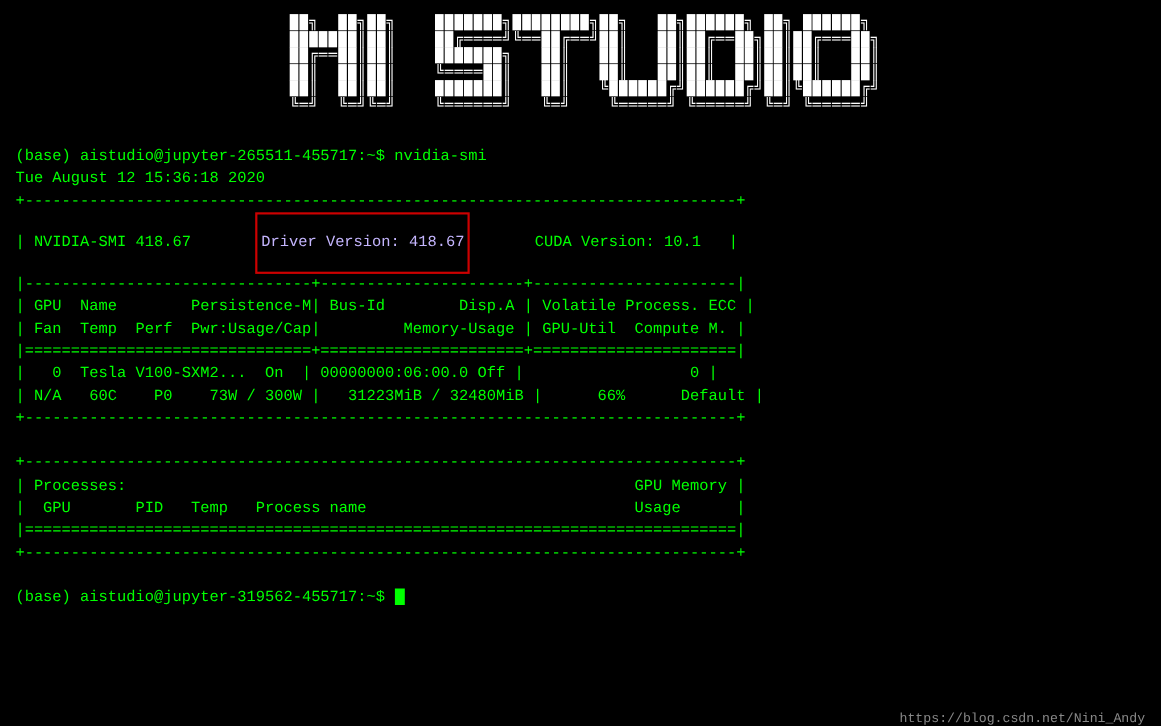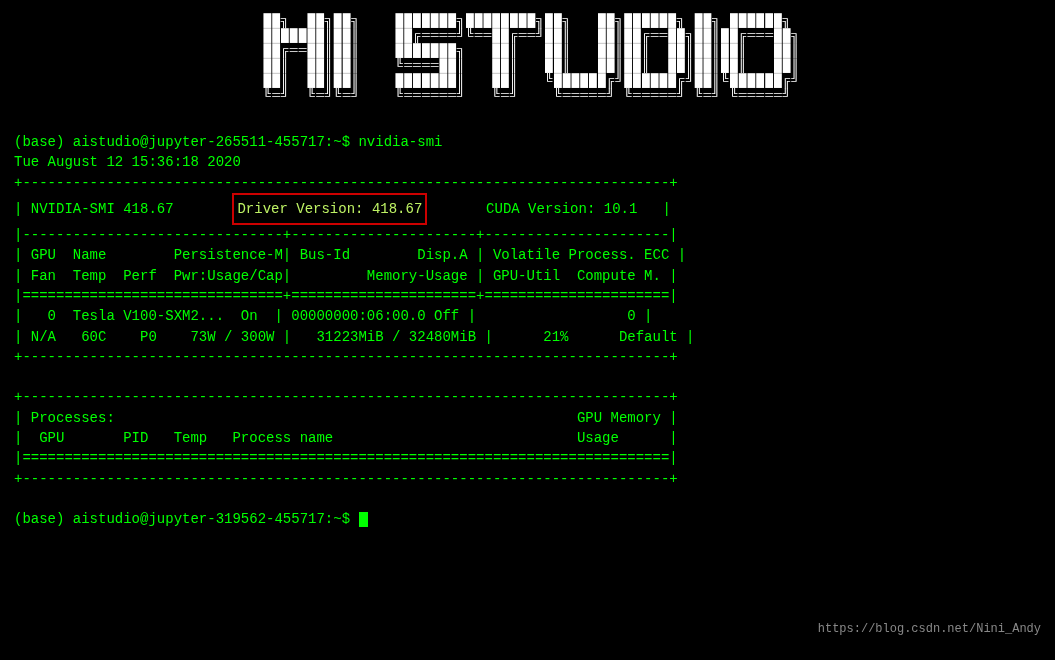--- a/index.html
+++ b/index.html
@@ -51,28 +51,28 @@
       color: #00ff00;
       font-family: Liberation Mono, monospace;
     }
 
     .date-line {
       color: #00ff00;
     }
 
     .driver-highlight {
       border: 2px solid #cc0000;
-      color: #bef264;
+      color: #c4b5fd;
       display: inline-block;
-      padding: 4px 3px;
+      padding: 16px 3px;
     }
 
     .bottom-link {
       position: absolute;
-      bottom: 24px;
+      bottom: 0;
       right: 14px;
       color: #888888;
       font-size: 12px;
     }
 
     .cursor {
       display: inline-block;
       width: 9px;
       height: 15px;
       background: #00ff00;
@@ -97,21 +97,21 @@
   <div class="terminal-content">
 <span class="cmd-line">(base) aistudio@jupyter-265511-455717:~$ nvidia-smi</span>
 <span class="date-line">Tue August 12 15:36:18 2020</span>
 <span>+-----------------------------------------------------------------------------+</span>
 <span>| NVIDIA-SMI <span>418.67</span>       <span class="driver-highlight">Driver Version: <span>418.67</span></span>       CUDA Version: <span>10.1</span>   |</span>
 <span>|-------------------------------+----------------------+----------------------|</span>
 <span>| GPU  Name        Persistence-M| Bus-Id        Disp.A | Volatile Process. ECC |</span>
 <span>| Fan  Temp  Perf  Pwr:Usage/Cap|         Memory-Usage | GPU-Util  Compute M. |</span>
 <span>|===============================+======================+======================|</span>
 <span>|   0  Tesla V100-SXM2...  On  | 00000000:06:00.0 Off |                  0 |</span>
-<span>| N/A   60C    P0    73W / 300W |   31223MiB / 32480MiB |      21%      Default |</span>
+<span>| N/A   60C    P0    73W / 300W |   31223MiB / 32480MiB |      66%      Default |</span>
 <span>+-----------------------------------------------------------------------------+</span>
 <span> </span>
 <span>+-----------------------------------------------------------------------------+</span>
 <span>| Processes:                                                       GPU Memory |</span>
 <span>|  GPU       PID   Temp   Process name                             Usage      |</span>
 <span>|=============================================================================|</span>
 <span>+-----------------------------------------------------------------------------+</span>
 <span> </span>
 <span><span>(base) aistudio@jupyter-319562-455717:~$</span> <span class="cursor"></span></span>
   </div>

